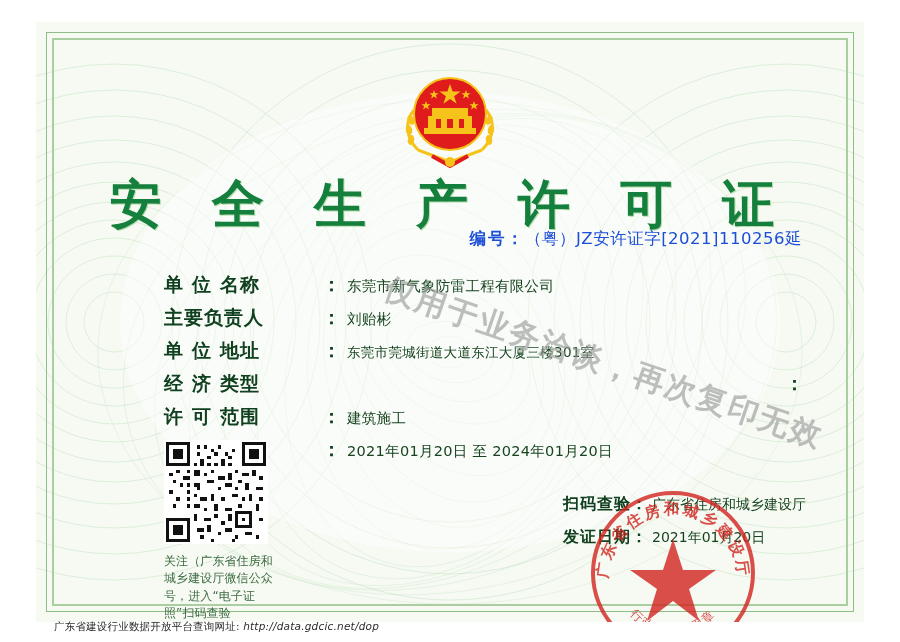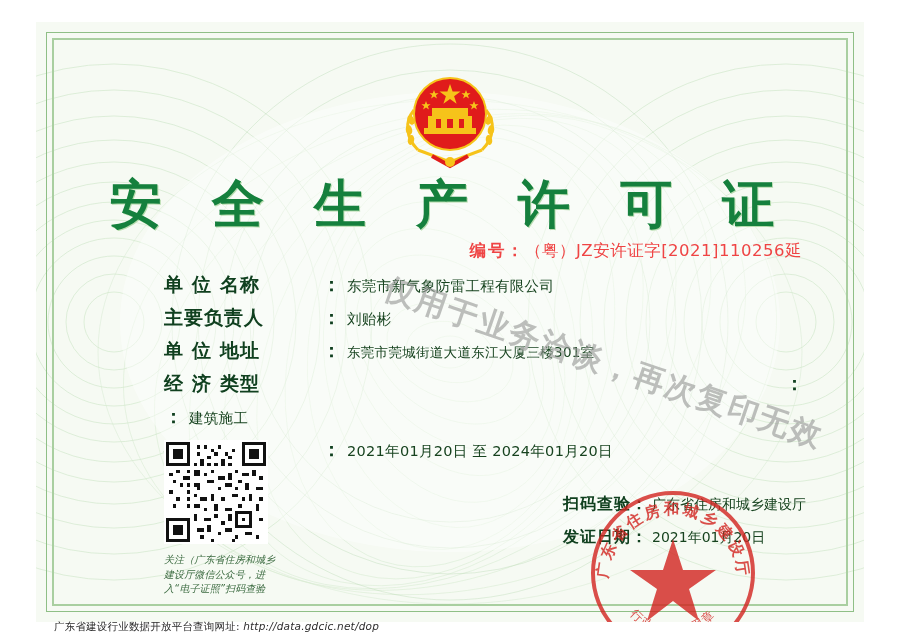--- a/index.html
+++ b/index.html
@@ -67,23 +67,22 @@
     text-shadow: 1px 1px 0 #b7dcae;
     white-space: nowrap;
   }
 
   
   .serial-row {
     position: absolute;
     left: 0; right: 62px; top: 206px;
     text-align: right;
     font-size: 16.5px;
-    color: #ef4444;
-    white-space: nowrap;
-    margin-top: 12px;
+    color: #1d4ed8;
+    white-space: nowrap;
   }
   .serial-label { letter-spacing: 2px; font-weight: bold; }
   .serial-value { letter-spacing: 0.5px; }
 
   
   .fields {
     position: absolute;
     left: 128px; top: 250px;
     width: 640px;
   }
@@ -126,25 +125,24 @@
     width: 120px;
   }
   .qr-code {
     width: 104px; height: 104px;
     background: #ffffff;
     padding: 2px;
   }
   .qr-caption {
     margin-top: 5px;
     width: 118px;
-    font-size: 10px;
+    font-size: 12px;
     line-height: 1.45;
     color: #3c6b41;
     letter-spacing: 0.1px;
-    font-style: italic;
   }
 
   
   .issuer-block {
     position: absolute;
     right: 58px; top: 472px;
     text-align: left;
     white-space: nowrap;
   }
   .issuer-row {
@@ -343,20 +341,23 @@
       </div>
 
       <div class="field-row">
         <span class="field-label">
           <span class="sp">经济</span>类型
         </span>
         <span class="field-colon">：</span>
       </div>
 
       <div class="field-row">
+        <span class="field-label">
+          <span class="sp">许可</span>范围
+        </span>
         <span class="field-colon">：</span>
         <span class="field-value">建筑施工</span>
       </div>
 
       <div class="field-row">
         <span class="field-label">
           <span class="sp">有效</span><span class="sp">&nbsp;</span>期
         </span>
         <span class="field-colon">：</span>
         <span class="field-value">2021年01月20日 至 2024年01月20日</span>

